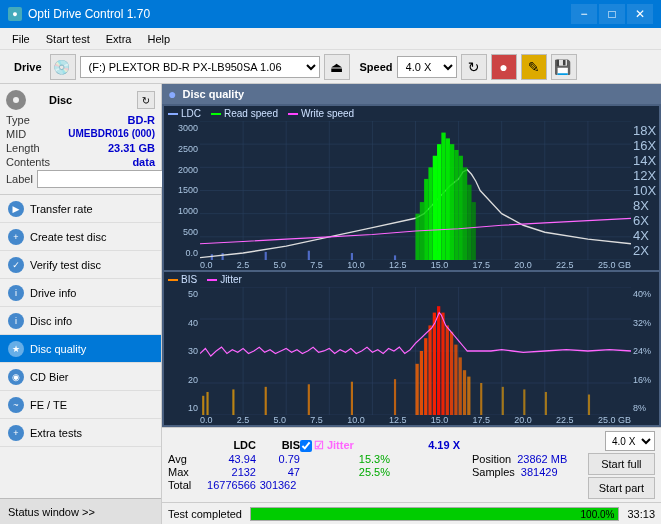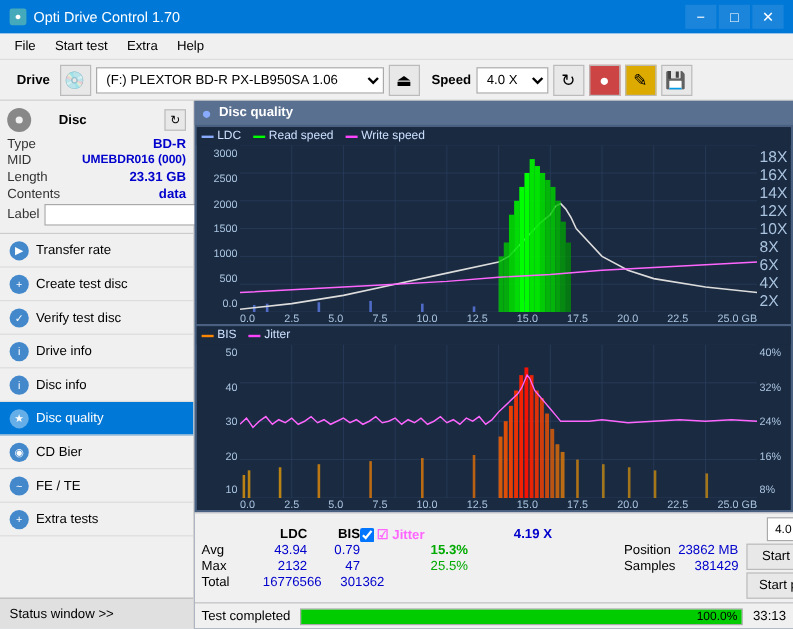--- a/index.html
+++ b/index.html
@@ -646,47 +646,47 @@
               <span style="color:#ff66ff;">☑ Jitter</span>
             </label>
           </span>
           <span style="text-align:right; color:#0000cc; font-weight:bold;">4.19 X</span>
         </div>
 
         <div style="display:grid; grid-template-columns:36px 52px 44px 90px 70px; gap:0;">
           <span>Avg</span>
           <span style="text-align:right; color:#0000cc;">43.94</span>
           <span style="text-align:right; color:#0000cc;">0.79</span>
-          <span style="text-align:right; color:#00aa00; padding-left:10px;font-weight:bold;">15.3%</span>
+          <span style="text-align:right; color:#00aa00; padding-left:10px;">15.3%</span>
           <span style="text-align:right;"></span>
         </div>
 
         <div style="display:grid; grid-template-columns:36px 52px 44px 90px 70px; gap:0;">
           <span>Max</span>
           <span style="text-align:right; color:#0000cc;">2132</span>
           <span style="text-align:right; color:#0000cc;">47</span>
           <span style="text-align:right; color:#00aa00; padding-left:10px;">25.5%</span>
           <span style="text-align:right;"></span>
         </div>
 
-        <div style="display:grid; grid-template-columns:36px 52px 44px 90px 70px; gap:12px;">
+        <div style="display:grid; grid-template-columns:36px 52px 44px 90px 70px; gap:0;">
           <span>Total</span>
           <span style="text-align:right; color:#0000cc;">16776566</span>
           <span style="text-align:center; color:#0000cc;">301362</span>
           <span style="text-align:right;"></span>
           <span style="text-align:right;"></span>
         </div>
       </div>
 
       <div style="display:flex; flex-direction:column; gap:1px; margin-left:6px; font-size:11px;">
         <div style="display:flex; gap:6px;">
           <span>Position</span>
           <span style="color:#0000cc;">23862 MB</span>
         </div>
-        <div style="display:flex; gap:16px;">
+        <div style="display:flex; gap:6px;">
           <span>Samples</span>
           <span style="color:#0000cc;">381429</span>
         </div>
       </div>
 
       <div style="margin-left:auto; display:flex; flex-direction:column; gap:2px;">
         <div style="display:flex; align-items:center; gap:4px; justify-content:flex-end;">
           <select class="speed-select-small">
             <option>4.0 X</option>
           </select>

